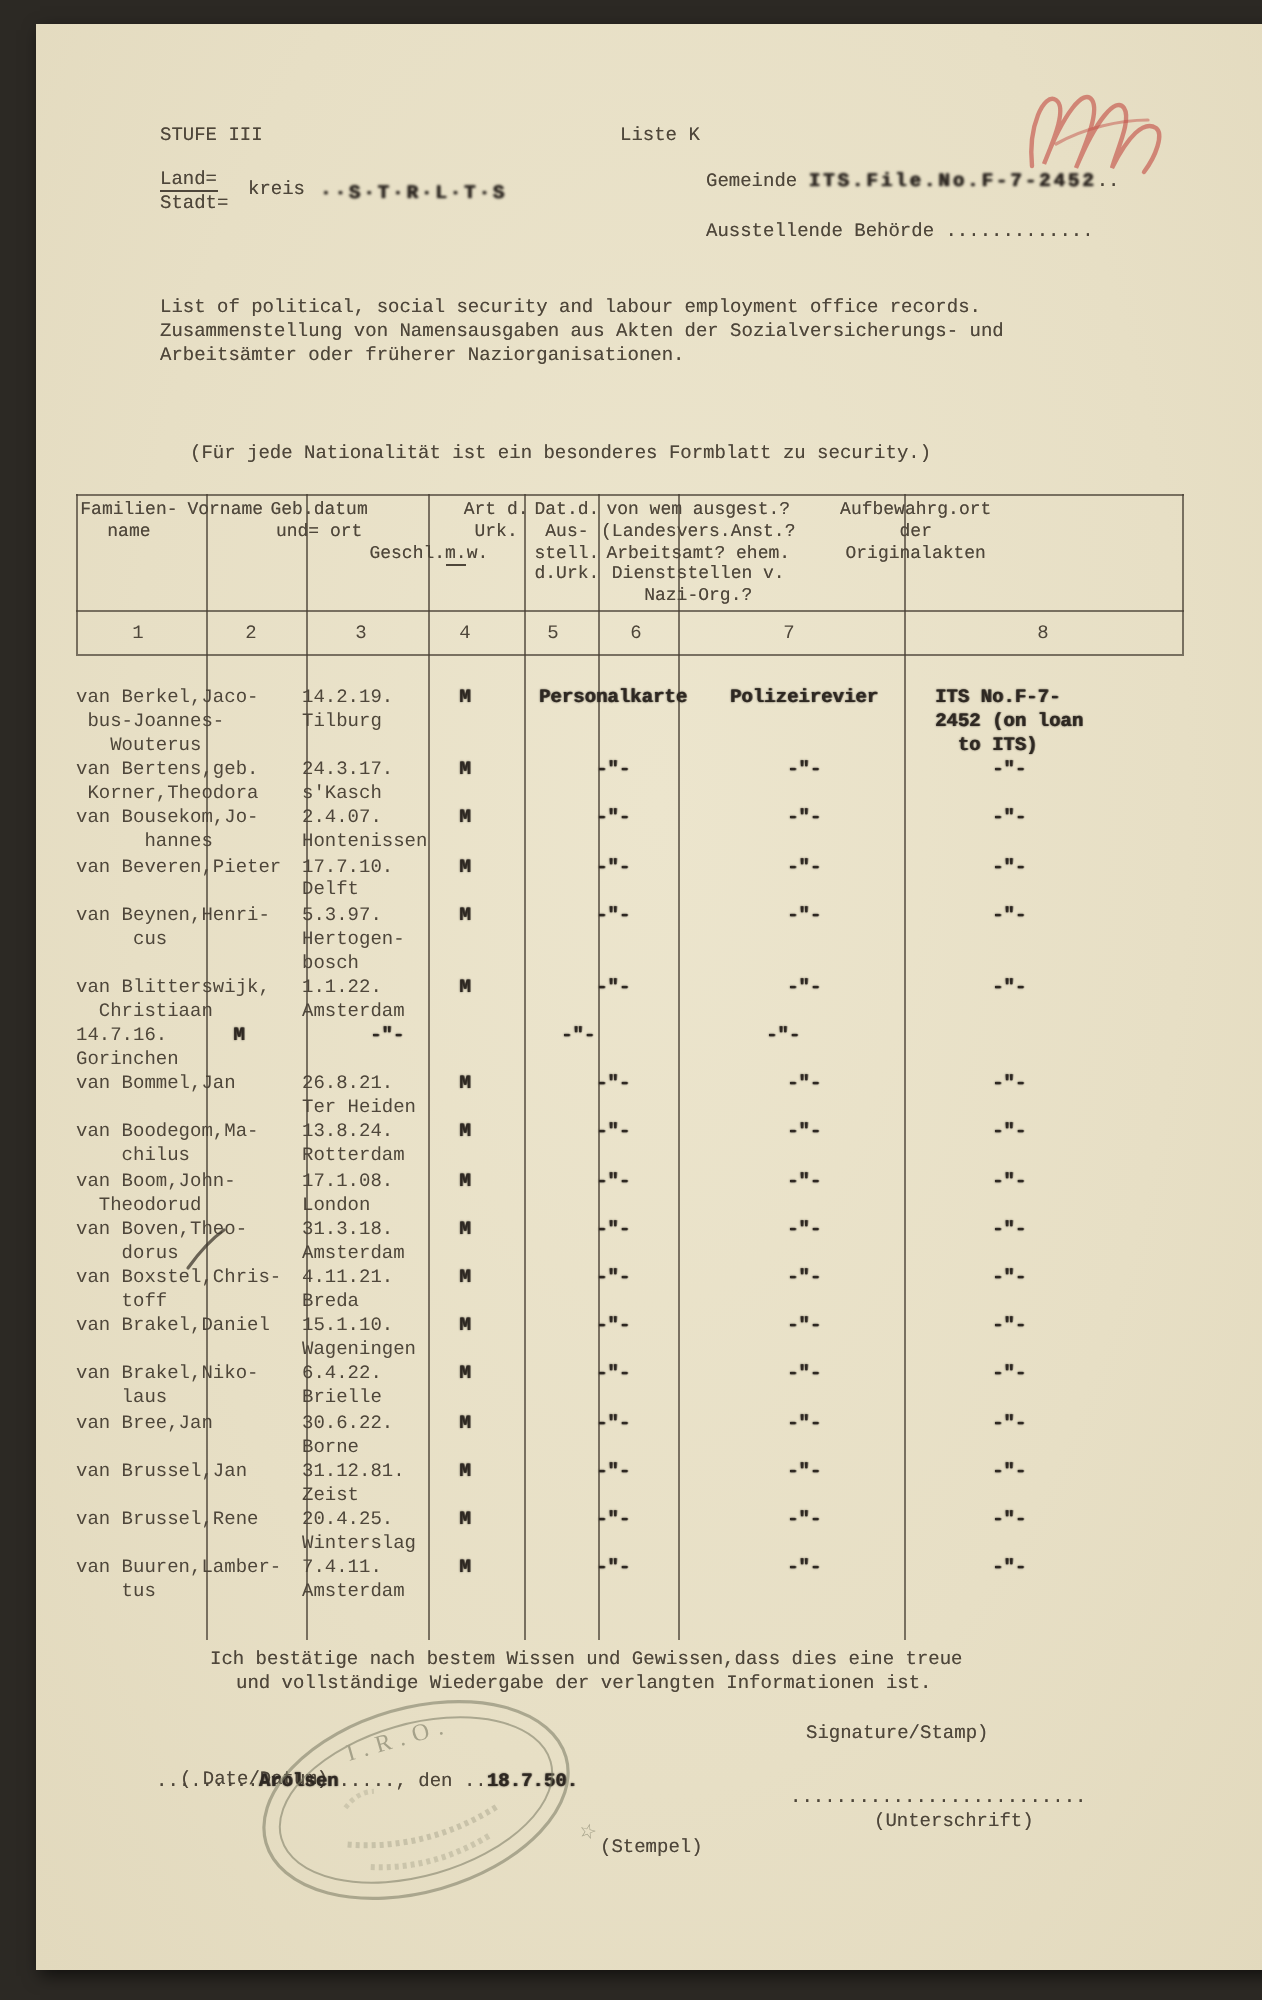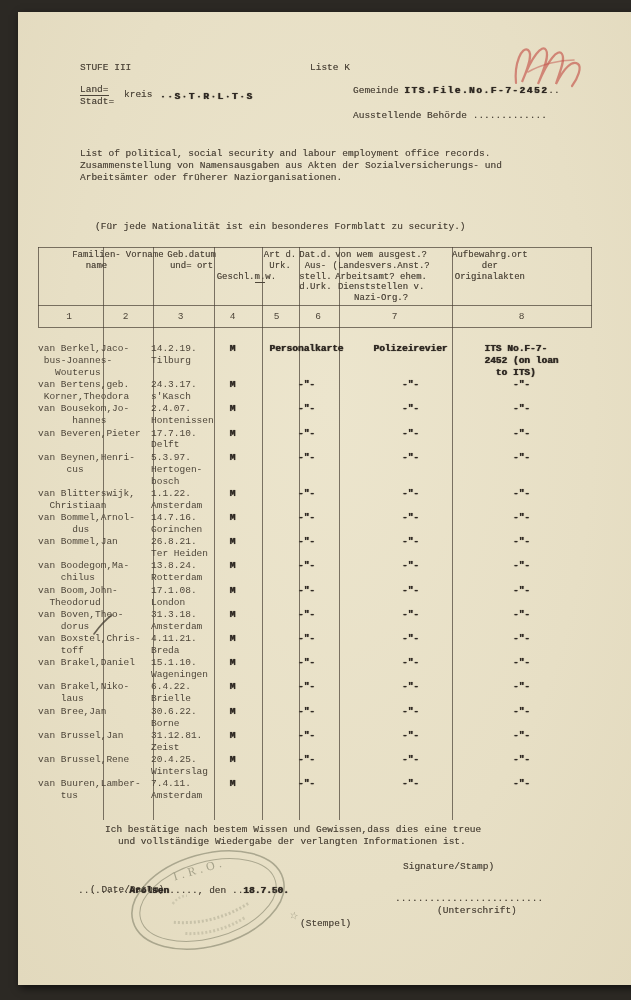--- a/index.html
+++ b/index.html
@@ -16,37 +16,37 @@
     color:#4e463a;
     padding-left:32px;
   }
   .t{position:absolute;white-space:pre;font-size:9.5px;line-height:12.2px;color:#4e463a;text-shadow:0 0 .3px rgba(78,70,58,.6);}
   .smudge{color:#2e2822;font-weight:bold;text-shadow:0 0 1px rgba(46,40,34,.85),.5px 0 0 rgba(46,40,34,.6);}
   .blur{filter:blur(.4px);letter-spacing:1.5px;}
   .ul{border-bottom:1px solid #4e463a;padding-bottom:0px;}
   
   .tbl{position:absolute;left:20px;top:235px;width:554px;height:573px;}
   .gl{position:absolute;background:rgba(72,64,52,.7);}
-  .hrow{position:absolute;left:0;top:0;width:480px;height:58px;display:flex;margin-left:32px;}
+  .hrow{position:absolute;left:0;top:0;width:480px;height:58px;display:flex;}
   .nrow{position:absolute;left:0;top:58px;width:554px;height:22px;display:flex;align-items:center;}
   .hcell{font-size:9px;line-height:10.8px;white-space:pre;text-align:center;padding-top:3px;box-sizing:border-box;
          display:block;color:#4e463a;text-shadow:0 0 .3px rgba(78,70,58,.6);}
   .ncell{font-size:9.5px;text-align:center;color:#4e463a;}
   .w1{width:62px;}.w2{width:51px;}.w3{width:59px;}.w4{width:45px;}.w5{width:43px;}.w6{width:40px;}.w7{width:113px;}.w8{width:141px;}
   .c4{display:flex;flex-direction:row;align-items:center;}
   .c4 .ulm{border-bottom:1px solid #4e463a;}
   .drows{position:absolute;left:0;top:80px;width:554px;padding-top:16px;}
   .trow{display:flex;align-items:flex-start;margin-bottom:.4px;}
   .cell{font-size:9.5px;line-height:11.9px;white-space:pre;overflow:visible;}
   .cname{width:113px;}
   .cbirth{width:59px;}
   .csex{width:45px;text-align:center;}
   .cdoc{width:83px;display:flex;justify-content:center;}
   .cdoc .cell{transform:translateX(10px);}
-  .ciss{width:113px;display:flex;justify-content:center;}
+  .ciss{width:96px;display:flex;justify-content:center;}
   .ciss .cell{transform:translateX(16px);}
   .cloc{width:141px;display:flex;justify-content:center;}
   svg{position:absolute;overflow:visible;}
 </style>
 </head>
 <body>
 
 <div class="paper">
 
   <div class="t" style="left:62px;top:50px;">STUFE III</div>
@@ -219,22 +219,20 @@
           </div>
       <div class="ciss">
             <span class="cell smudge">-"-</span>
           </div>
       <div class="cloc">
             <span class="cell smudge">-"-</span>
           </div>
     </div>
 
     <div class="trow">
-      <div class="cell cname">van Bommel,Arnol-
-      dus</div>
       <div class="cell cbirth">14.7.16.
 Gorinchen</div>
       <div class="cell csex smudge">M</div>
       <div class="cdoc">
             <span class="cell smudge">-"-</span>
           </div>
       <div class="ciss">
             <span class="cell smudge">-"-</span>
           </div>
       <div class="cloc">

